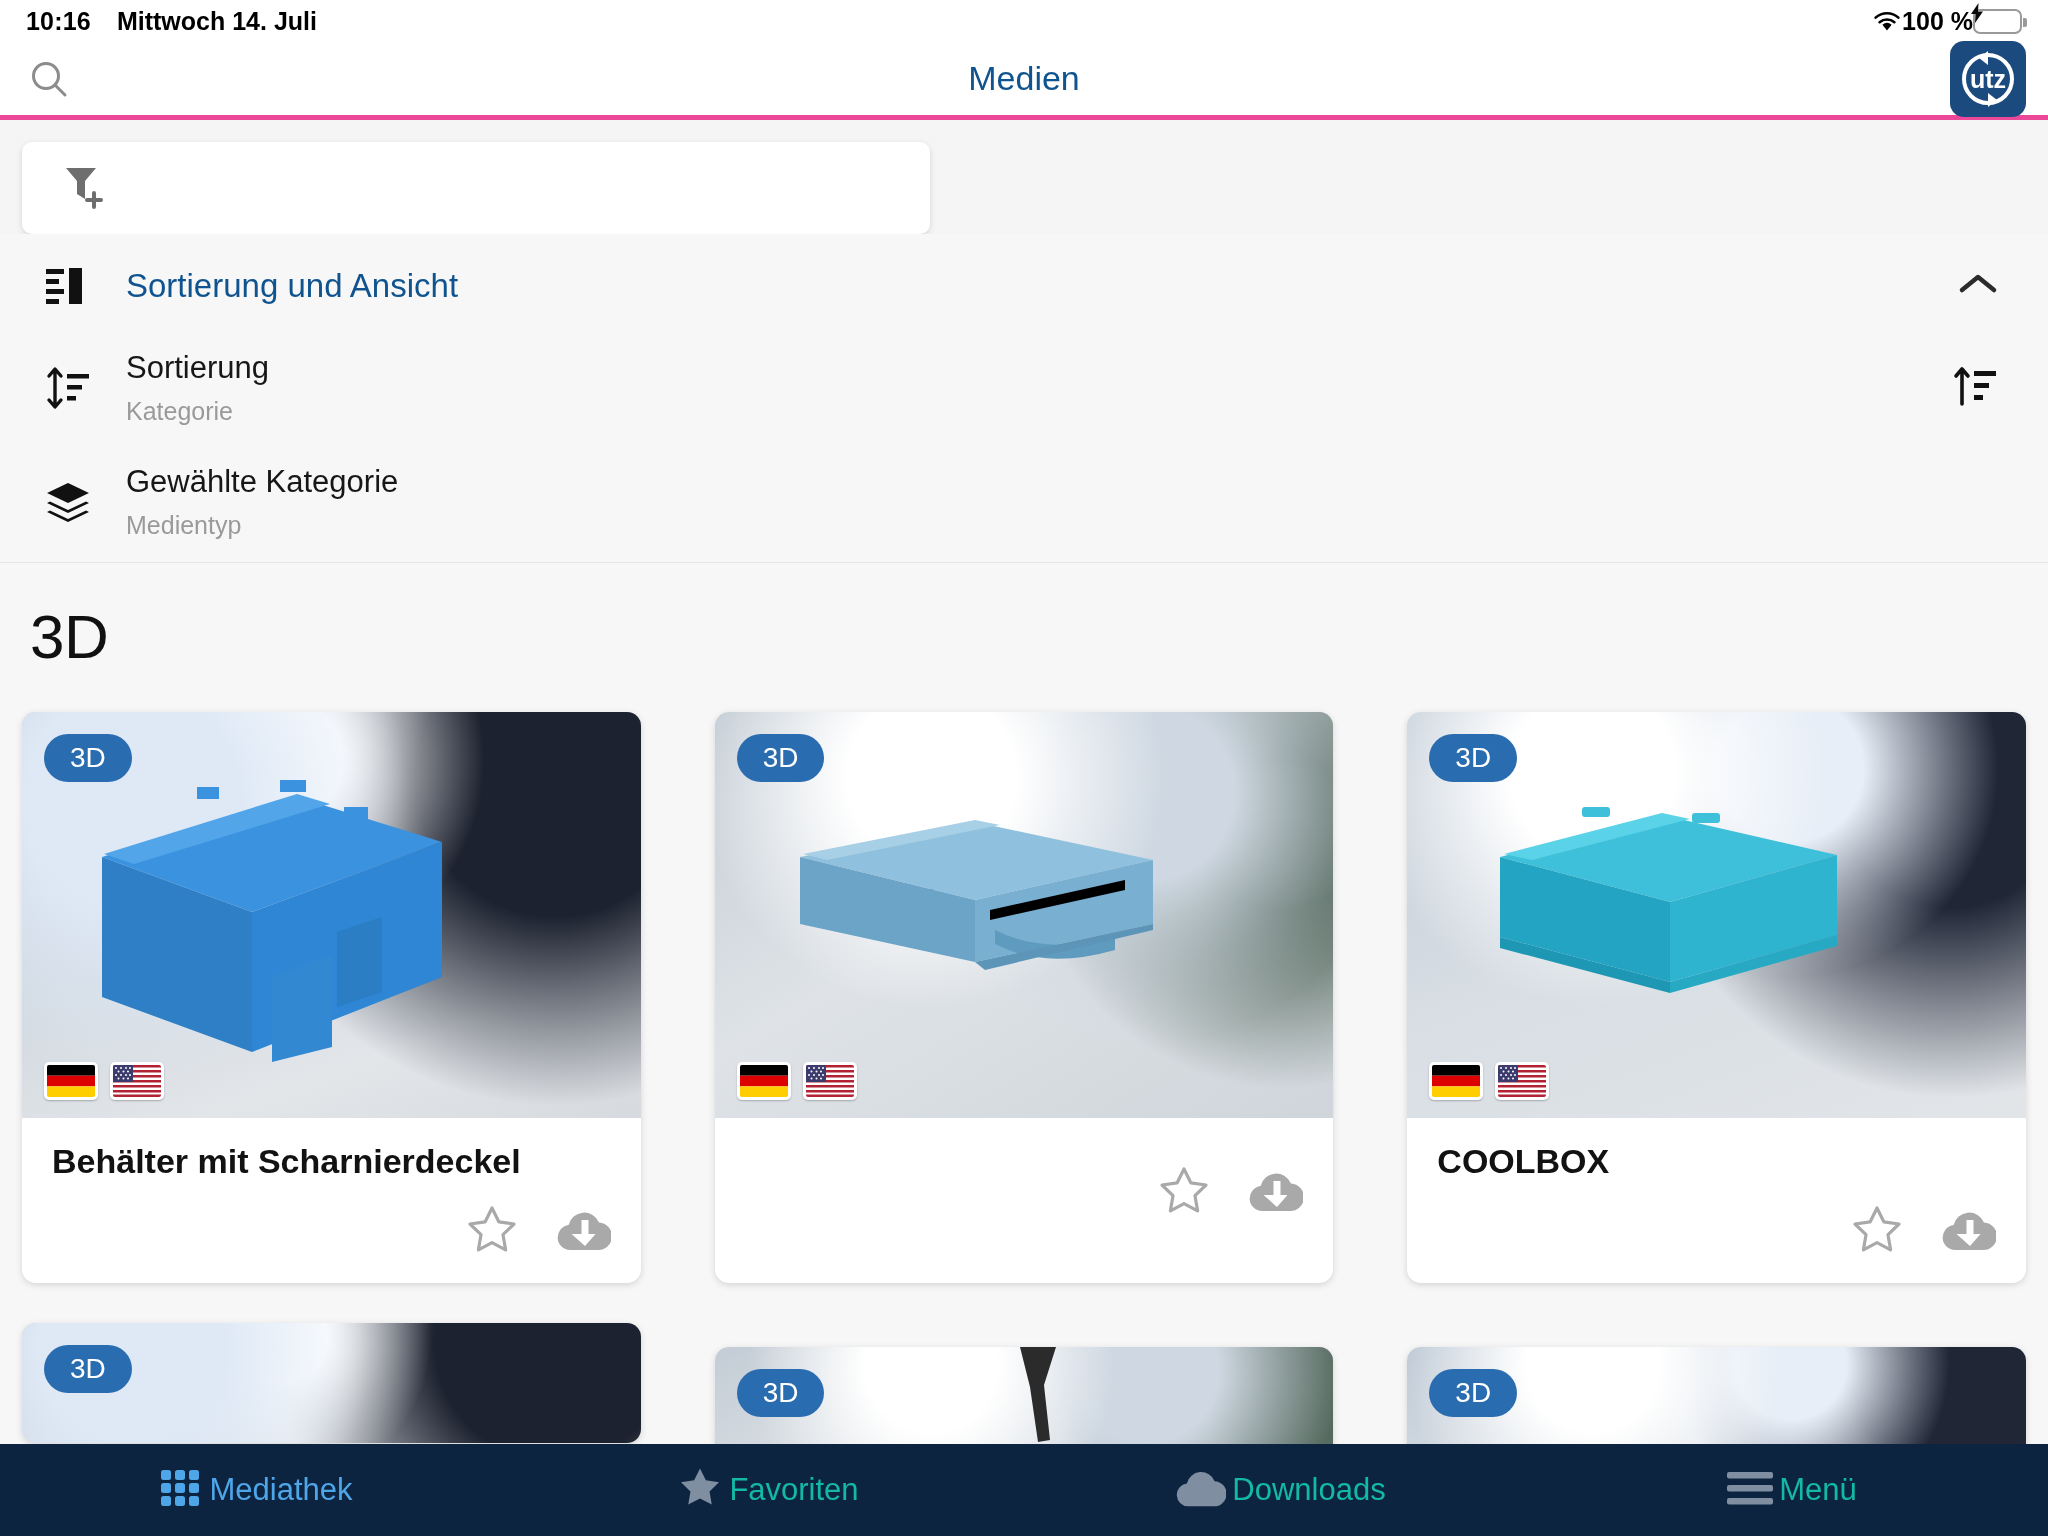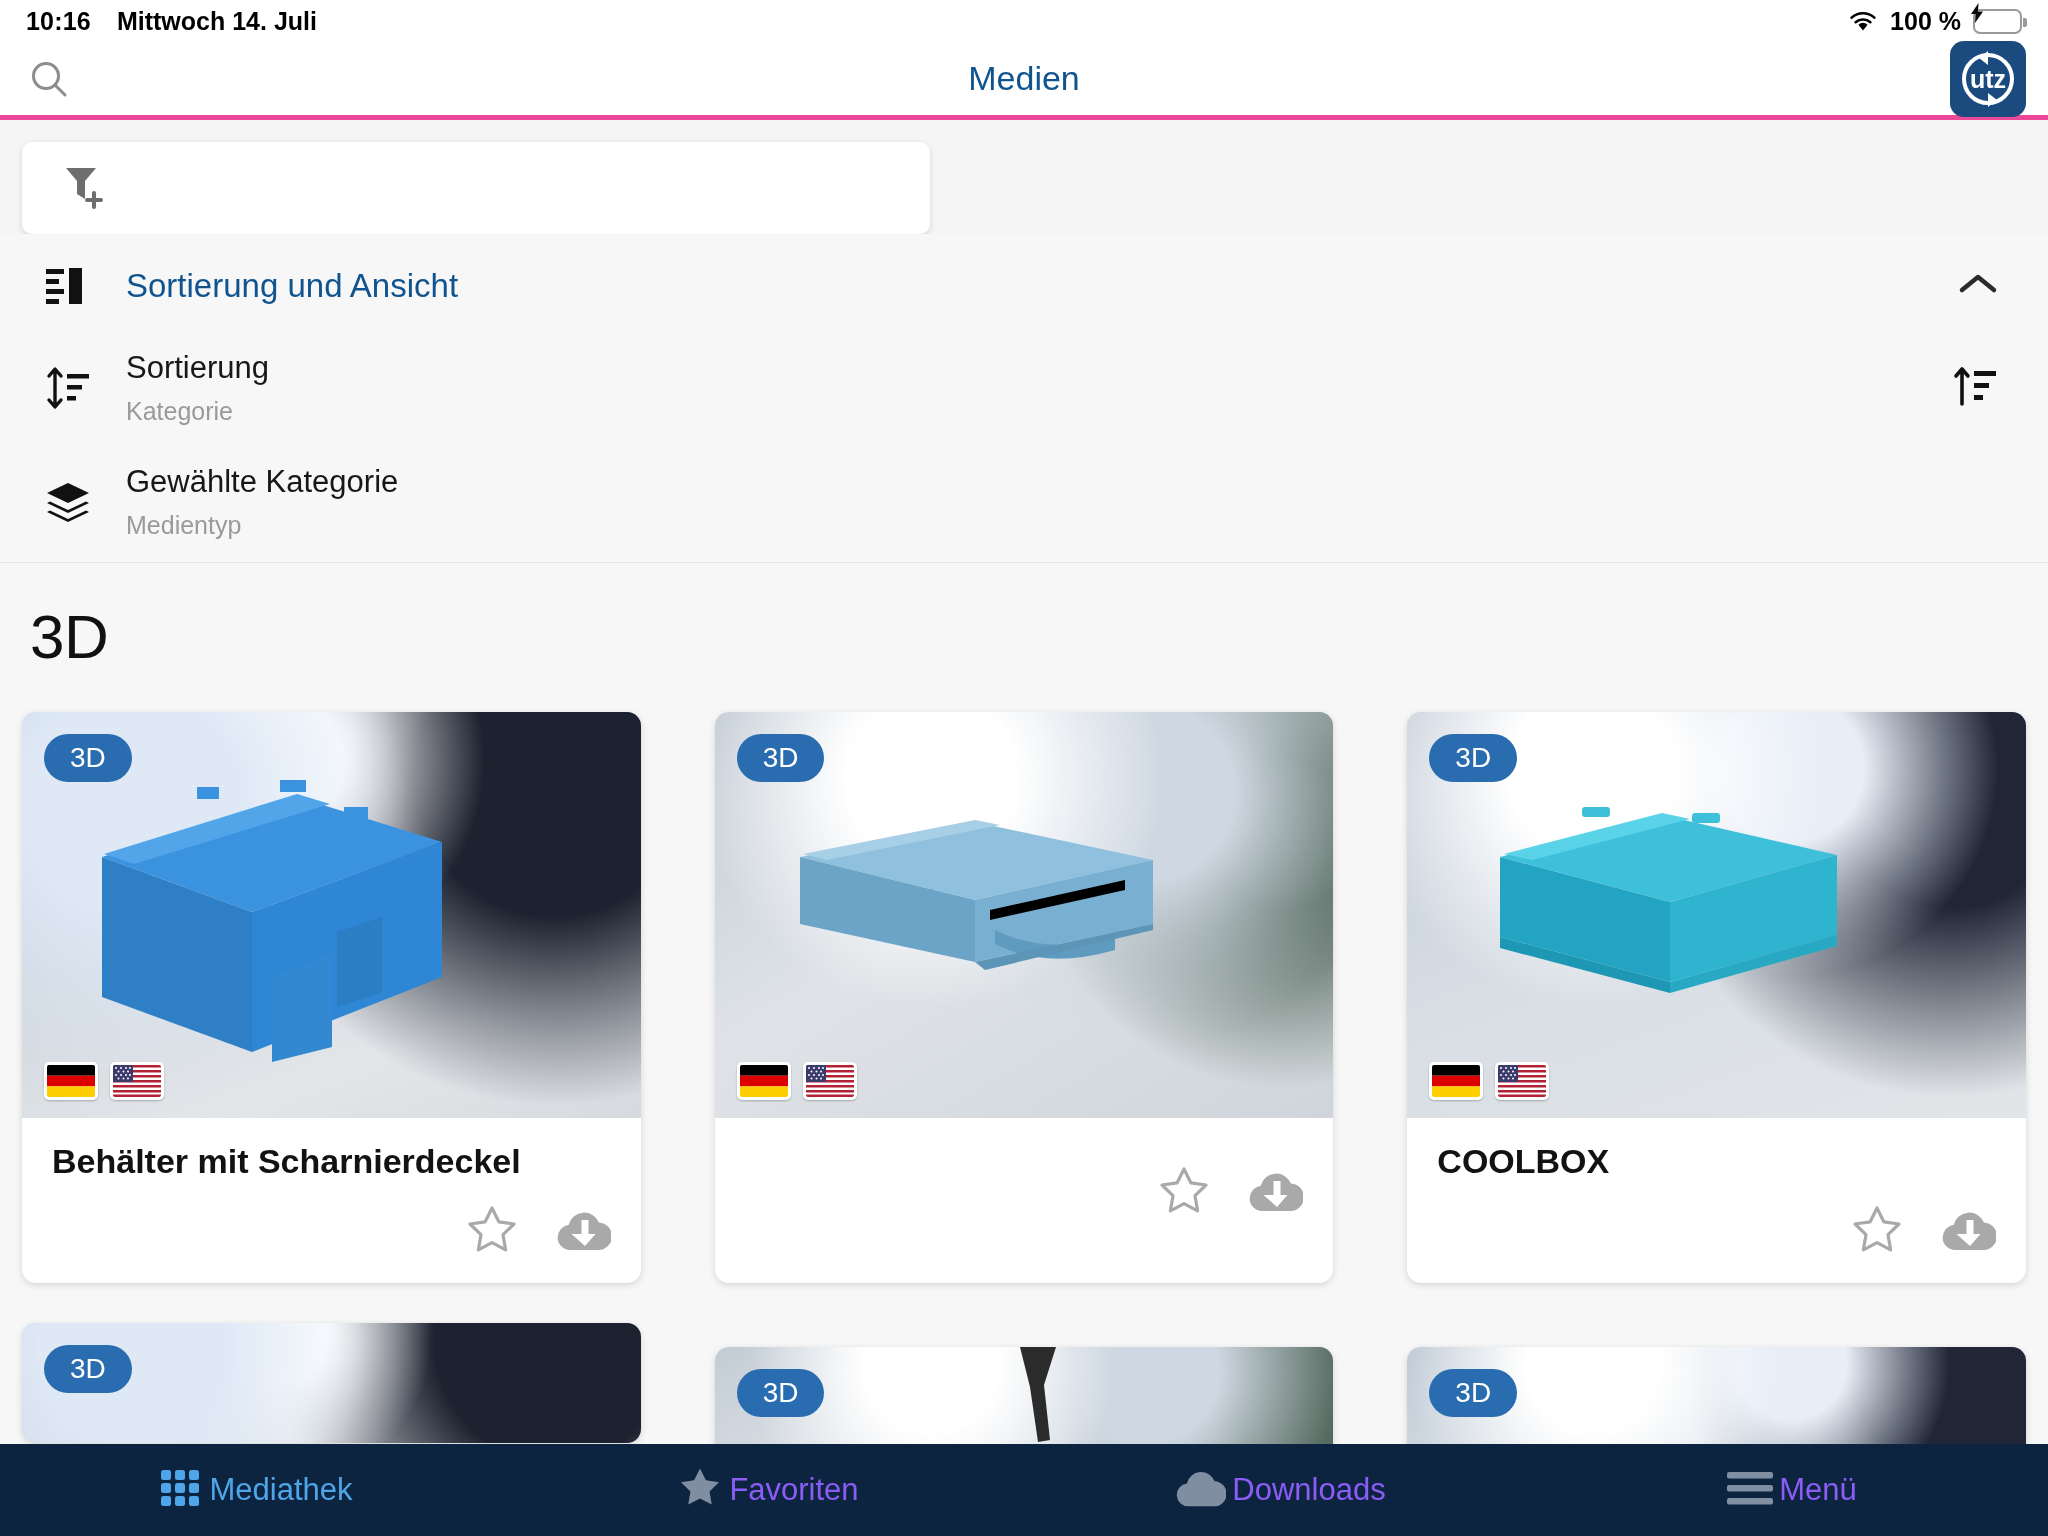--- a/index.html
+++ b/index.html
@@ -20,21 +20,20 @@
     font-size: 25px;
     color: #000;
     font-weight: 500;
   }
   .statusbar .time { font-weight: 600; letter-spacing: .2px; }
   .statusbar .date { margin-left: 26px; font-weight: 600; }
   .statusbar .right {
     margin-left: auto;
     display: flex;
     align-items: center;
-    gap: 12px;
   }
   .wifi-icon { width: 30px; height: 22px; display:block; }
   .battery-pct { font-size: 25px; font-weight: 600; }
   .battery {
     width: 49px; height: 25px;
     border: 2.5px solid #9a9a9a;
     border-radius: 7px;
     position: relative;
     padding: 2px;
   }
@@ -205,21 +204,21 @@
     display: flex;
     z-index: 30;
   }
   .tab {
     flex: 1;
     display: flex; align-items: center; justify-content: center;
     gap: 6px;
   }
   .tab .lbl { font-size: 31px; }
   .tab.active .lbl { color: #4ea6e8; }
-  .tab .lbl { color: #8b5cf6; }
+  .tab .lbl { color: #14b8a6; }
   .scrollregion { position: relative; height: 1536px; }
 </style>
 </head>
 <body>
 
 <div class="statusbar">
   <span class="time">10:16</span>
   <span class="date">Mittwoch 14. Juli</span>
   <span class="right">
     <span>

